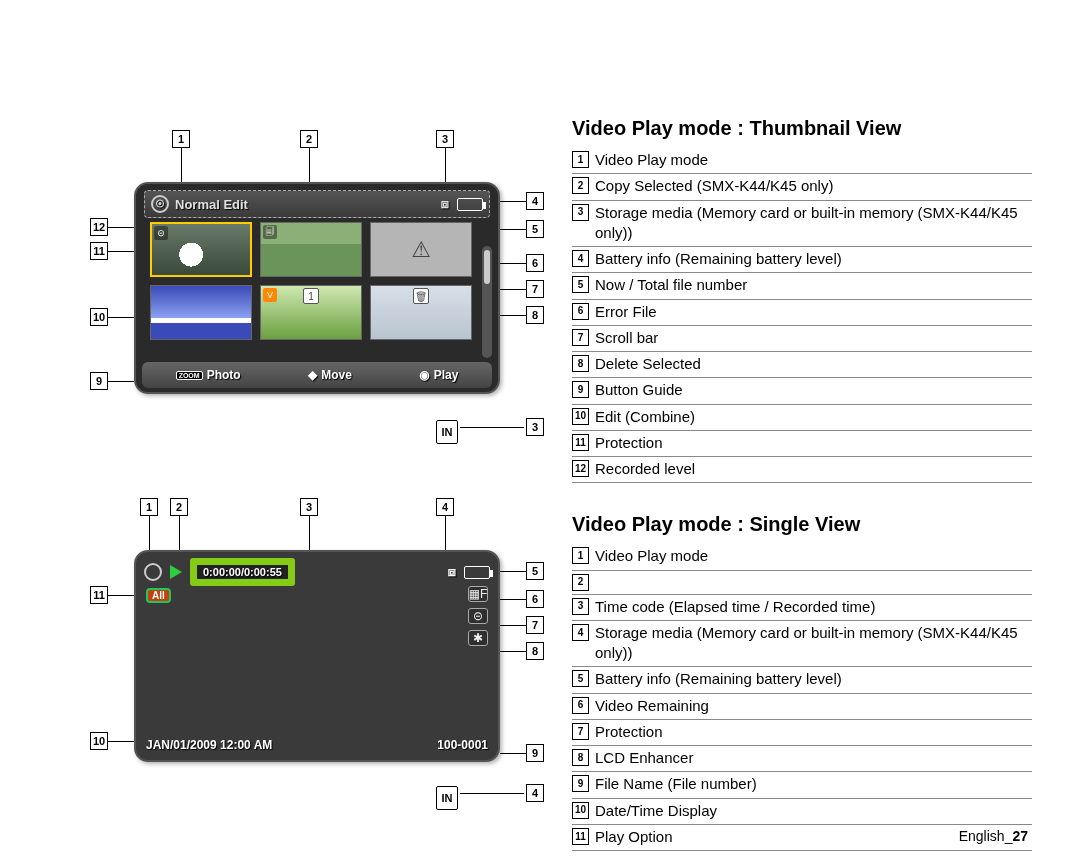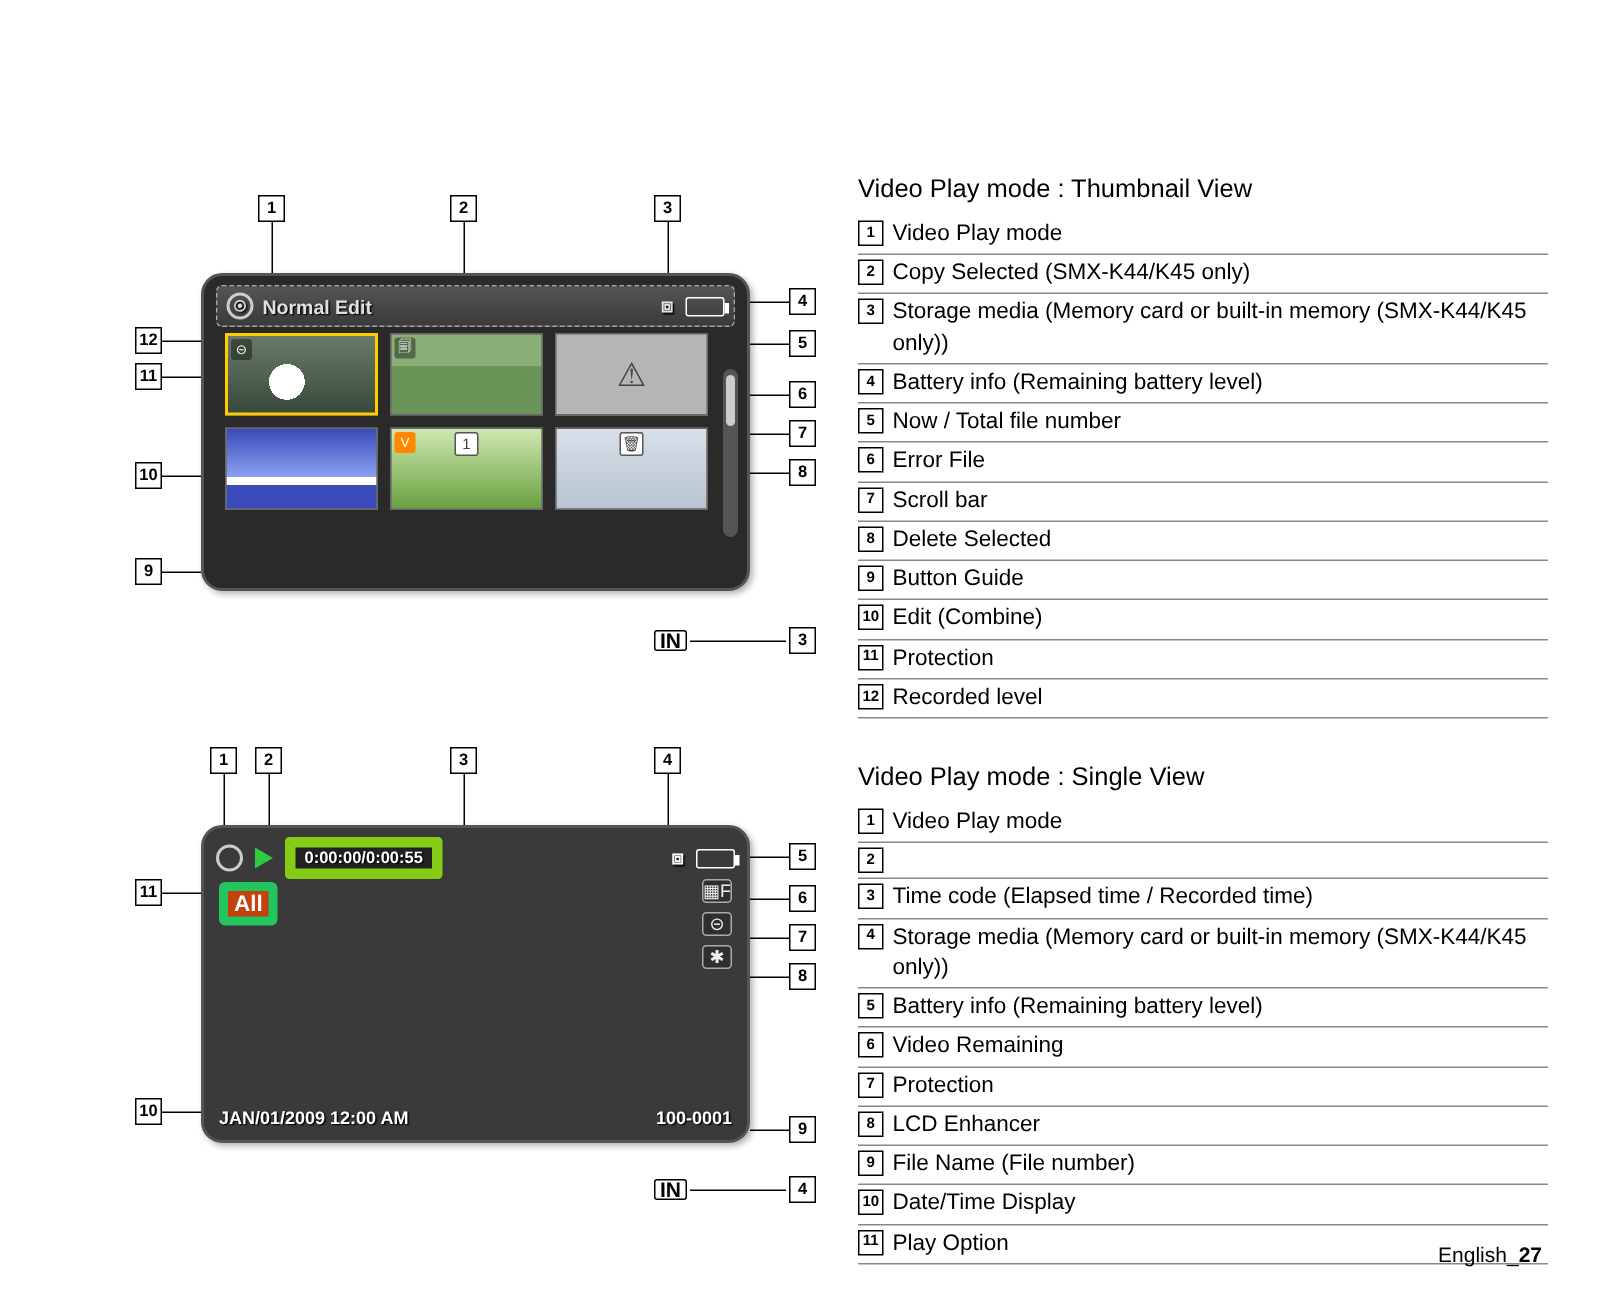--- a/index.html
+++ b/index.html
@@ -117,47 +117,47 @@
   .play-triangle { width:0;height:0;border-top:7px solid transparent;border-bottom:7px solid transparent;border-left:12px solid #2ecc40;}
   .play-overlay .tc {
     background:rgba(0,0,0,.4);border:7px solid #84cc16;border-radius:3px;
     padding:1px 6px;font-size:11px;
   }
   .iconcol { position:absolute;right:10px;top:34px;display:flex;flex-direction:column;gap:6px;align-items:flex-end;}
   .iconcol .ic { width:20px;height:16px;color:#eee;font-size:12px;display:flex;align-items:center;justify-content:center;border:1px solid #aaa;background:rgba(40,40,40,.6);border-radius:3px;}
   .battery { width:26px;height:13px;border:1px solid #fff;border-radius:2px;position:relative;}
   .battery::after { content:"";position:absolute;right:-4px;top:3px;width:3px;height:7px;background:#fff;}
   .battery .fill { background:#fff;height:100%;width:70%;}
-  .all-chip { position:absolute;top:36px;left:10px;background:#c2410c;color:#fff;border:6px solid #22c55e;border-radius:4px;font-size:15px;font-weight:bold;padding:0 4px;}
+  .all-chip { position:absolute;top:36px;left:10px;background:#c2410c;color:#fff;border:2px solid #22c55e;border-radius:4px;font-size:10px;font-weight:bold;padding:0 4px;}
   .bottom-info {
     position:absolute;bottom:8px;left:10px;right:10px;
     display:flex;justify-content:space-between;
     color:#fff;font-weight:bold;font-size:12px;
     text-shadow:1px 1px 1px #000;
   }
 
   .in-badge {
-    position:absolute;width:22px;height:14px;
-    border:1px solid #000;font-size:14px;font-weight:bold;
+    position:absolute;width:22px;height:24px;
+    border:1px solid #000;font-size:11px;font-weight:bold;
     display:flex;align-items:center;justify-content:center;
     border-radius:2px;background:#fff;
   }
 
   
   .callout-num {
     width:18px;height:18px;border:1.5px solid #000;
     display:flex;align-items:center;justify-content:center;
     font-size:11px;font-weight:bold;background:#fff;
     position:absolute;
   }
   .cline { position:absolute;background:#000;height:1px;}
   .clinev { position:absolute;background:#000;width:1px;}
 
   
-  .legend-title { font-weight:normal;font-size:17px;margin-bottom:6px;}
+  .legend-title { font-weight:bold;font-size:20px;margin-bottom:6px;}
   .legend-row {
     display:flex;align-items:flex-start;gap:6px;
     border-bottom:1px solid #888;padding:2px 0 3px 0;
   }
   .legend-row .ln {
     width:17px;height:17px;border:1.5px solid #000;
     display:flex;align-items:center;justify-content:center;
     font-size:10px;font-weight:bold;flex-shrink:0;margin-top:1px;
   }
   .legend-group { margin-bottom:28px; }
@@ -237,20 +237,34 @@
             <div class="ph ph5"></div>
             <div class="ovr" style="background:#f80;">V</div>
             <div class="trash">1</div>
           </div>
         <div class="thumb">
             <div class="ph ph6"></div>
             <div class="trash">🗑</div>
           </div>
       </div>
       <div class="sidescroll"></div>
+      <div class="bottombar">
+        <span class="btn">
+            <span class="zoom-tag">ZOOM</span>
+            <span>Photo</span>
+          </span>
+        <span class="btn">
+            <span>◆</span>
+            <span>Move</span>
+          </span>
+        <span class="btn">
+            <span>◉</span>
+            <span>Play</span>
+          </span>
+      </div>
     </div>
 
     <div class="in-badge" style="left:346px;top:290px;">IN</div>
     <div class="cline" style="left:370px;top:297px;width:64px;"></div>
     <div class="callout-num" style="left:436px;top:288px;">3</div>
 
     <div class="callout-num" style="left:50px;top:368px;">1</div>
     <div class="clinev" style="left:59px;top:386px;height:40px;"></div>
     <div class="callout-num" style="left:80px;top:368px;">2</div>
     <div class="clinev" style="left:89px;top:386px;height:40px;"></div>

